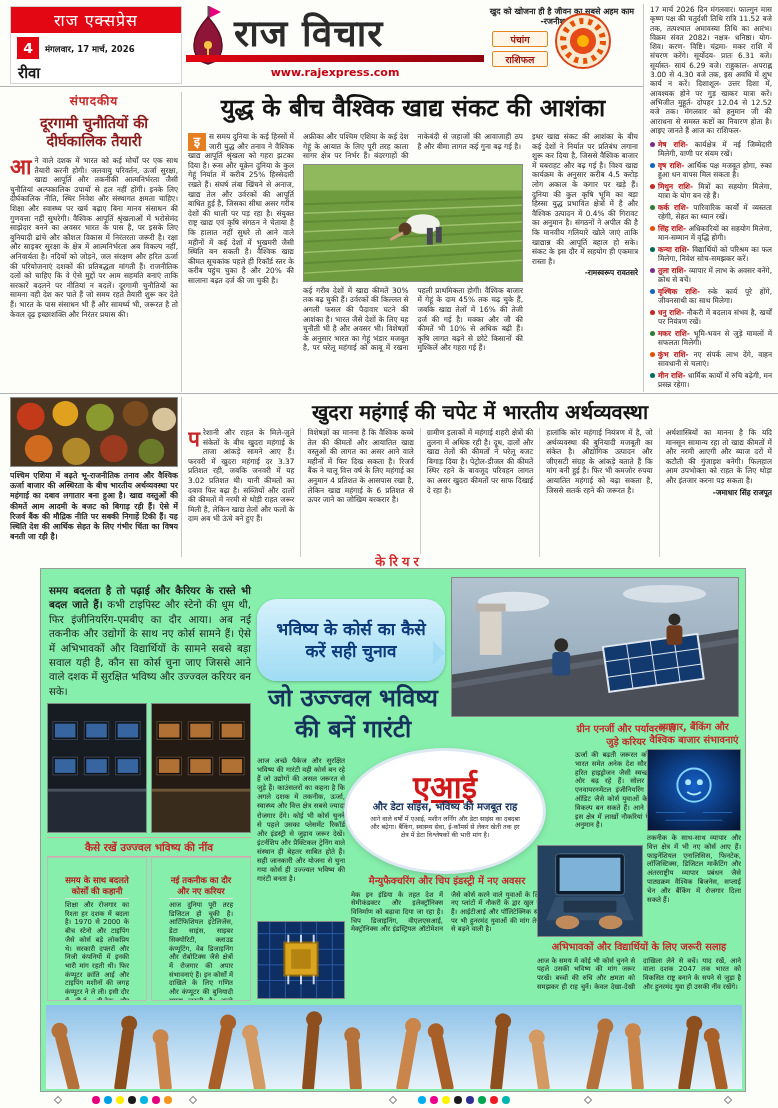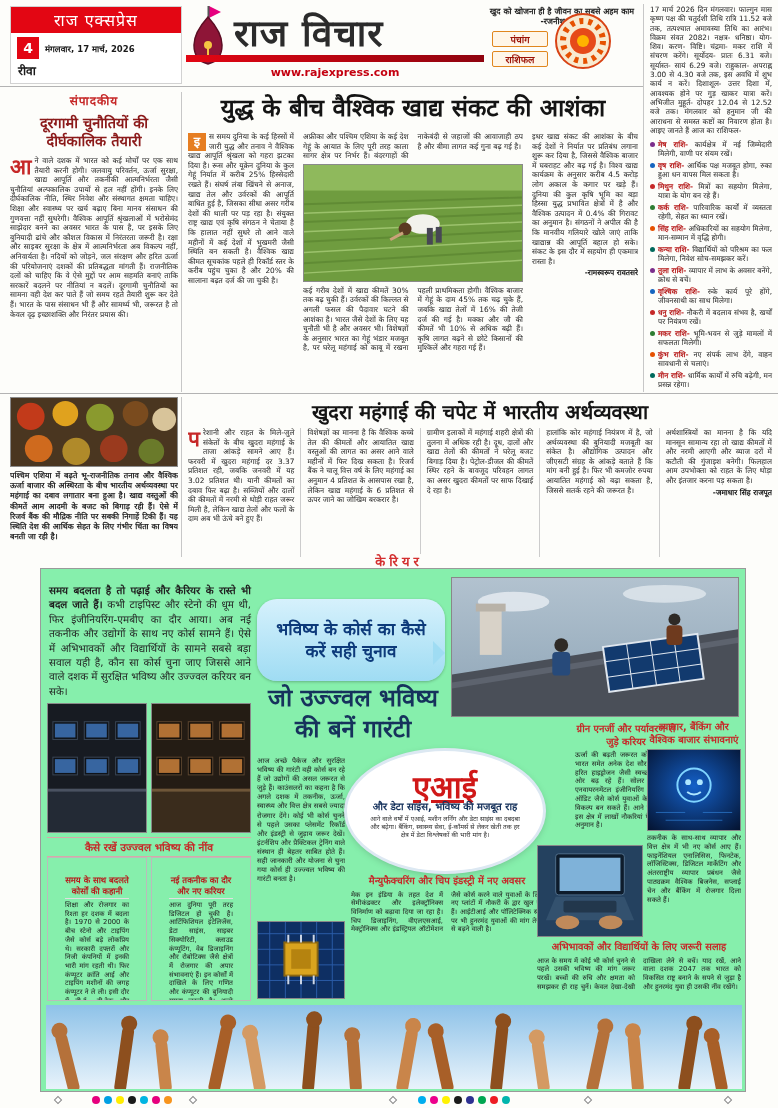--- a/index.html
+++ b/index.html
@@ -11,21 +11,21 @@
   .small { font-size:7.4px; line-height:9.6px; color:#222; }
   .vrule { position:absolute; width:1px; background:#c7c7c7; }
   .hrule { position:absolute; height:1px; background:#b3b3b3; }
 
   
   .mast-left { left:10px; top:6px; width:172px; height:78px; border:1px solid #d2d2d2; background:#fff; }
   .brand-banner { height:26px; background:#e30613; color:#fff; font-weight:400; font-size:16px; display:flex; align-items:center; justify-content:center; letter-spacing:1px; }
   .mast-row { display:flex; align-items:center; gap:6px; padding:4px 6px 0 6px; }
   .pagenum { width:22px; height:22px; background:#e30613; color:#fff; font-weight:800; font-size:14px; display:flex; align-items:center; justify-content:center; }
   .mast-date { font-size:8.5px; font-weight:700; color:#1a1a1a; }
-  .edition { padding:3px 6px 0 7px; font-size:12px; font-weight:800; color:#1a1a1a; }
+  .edition { padding:3px 6px 0 7px; font-size:15px; font-weight:800; color:#1a1a1a; }
   .nib { left:186px; top:2px; width:44px; height:64px; }
   .mast-title { left:234px; top:6px; width:250px; font-size:37px; font-weight:800; color:#2b2b2b; letter-spacing:1px; white-space:nowrap; }
   .red-strip { left:186px; top:55px; width:298px; height:7px; background:linear-gradient(90deg,#e30613,#8f040f); }
   .website { left:186px; top:66px; width:298px; text-align:center; color:#c40010; font-weight:800; font-size:11px; }
   .quote { left:486px; top:7px; width:152px; font-size:8px; font-weight:700; text-align:center; line-height:10px; color:#222; }
   .pr { left:492px; top:31px; width:56px; }
   .pr-box { height:16px; border:1px solid #e0861e; color:#9c1408; font-weight:800; font-size:9.5px; display:flex; align-items:center; justify-content:center; margin-bottom:4px; background:#fff6e8; border-radius:2px; }
   .sun { left:554px; top:12px; width:58px; height:58px; }
 
   

